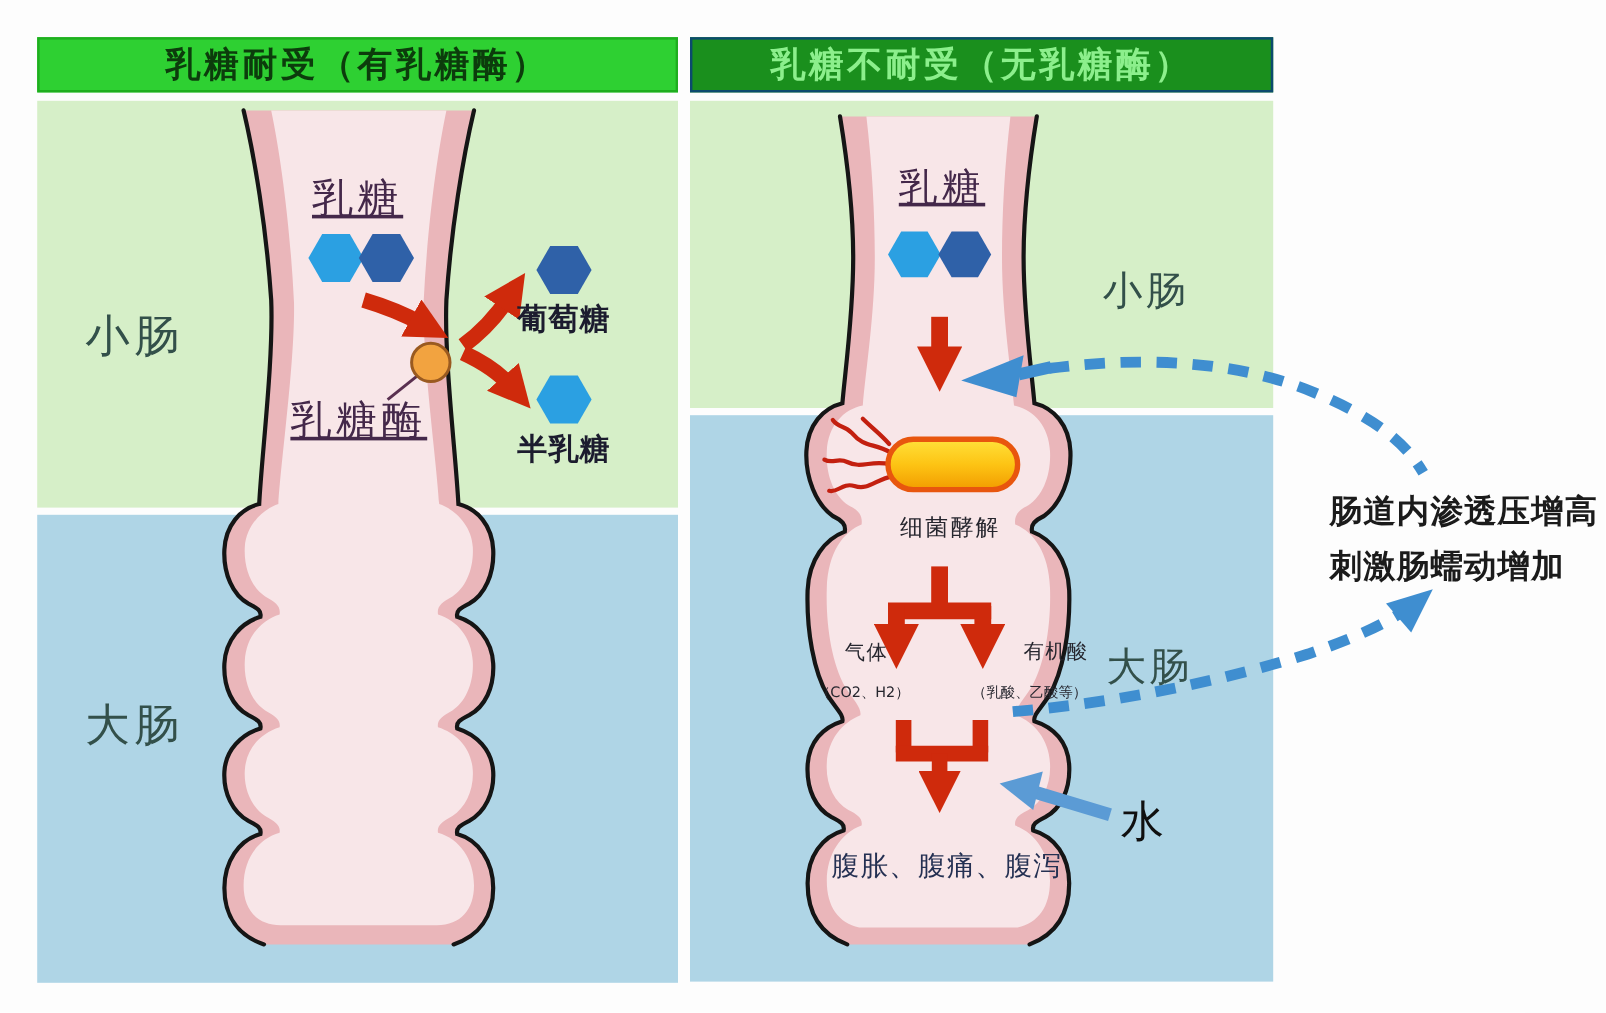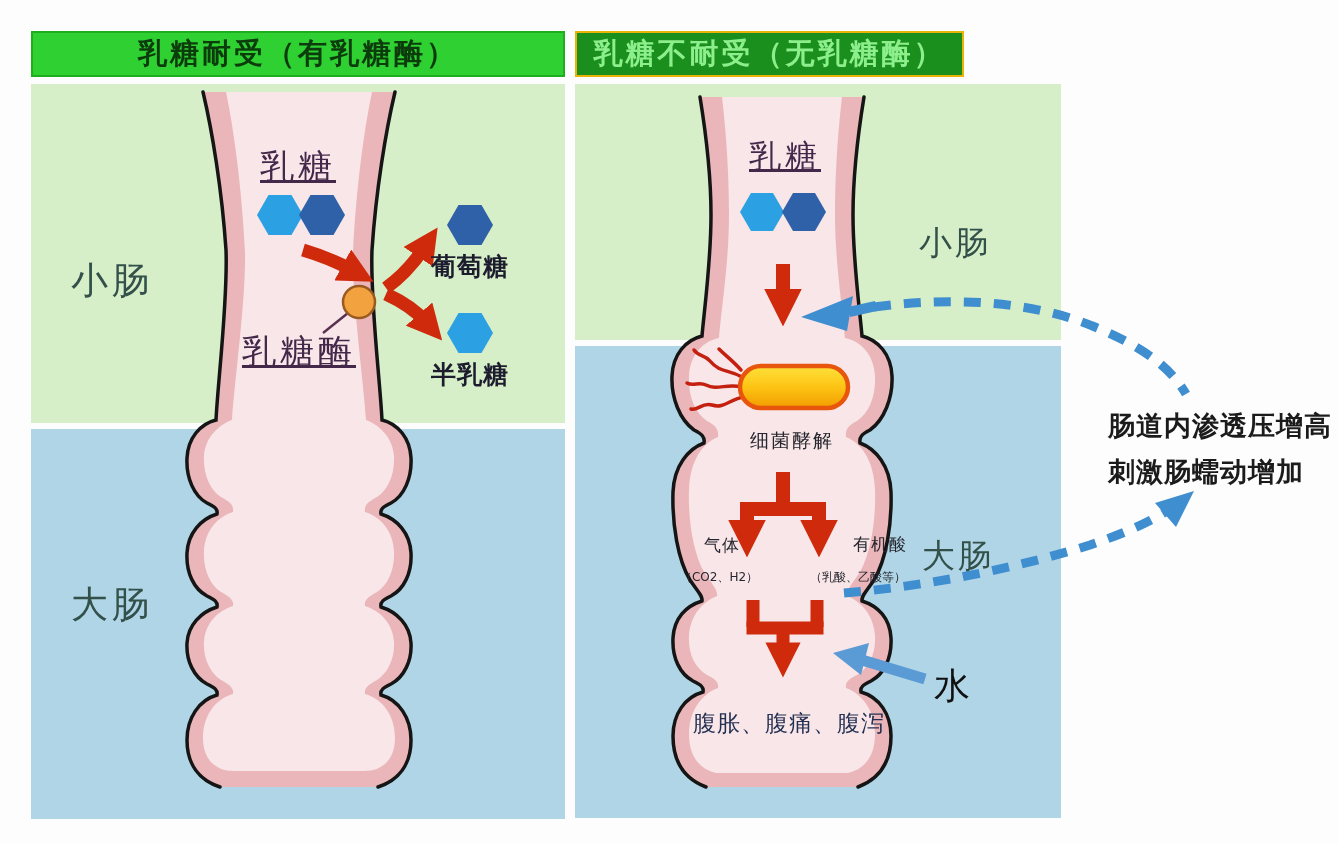--- a/index.html
+++ b/index.html
@@ -10,21 +10,21 @@
   }
   .hdr{
     position:absolute;top:31px;height:46px;box-sizing:border-box;
     display:flex;align-items:center;justify-content:center;
     font-size:29px;font-weight:bold;letter-spacing:3px;
   }
   #hdr-left{
     left:31px;width:534px;background:#2ed032;border:2px solid #1fae1f;color:#0c3c0c;
   }
   #hdr-right{
-    left:575px;width:389px;background:#1a8f1d;border:2px solid #eab308;color:#8cef8c;
+    left:575px;width:486px;background:#1a8f1d;border:2px solid #0c4a6e;color:#8cef8c;
   }
   .bg{position:absolute;}
   #lp-green{left:31px;top:84px;width:534px;height:339px;background:#d6efc8;}
   #lp-blue{left:31px;top:429px;width:534px;height:390px;background:#afd5e6;}
   #rp-green{left:575px;top:84px;width:486px;height:256px;background:#d6efc8;}
   #rp-blue{left:575px;top:346px;width:486px;height:472px;background:#afd5e6;}
   #overlay-svg{position:absolute;left:0;top:0;}
   .lbl{
     position:absolute;transform:translate(-50%,-50%);white-space:nowrap;
     color:#26262e;line-height:1;

